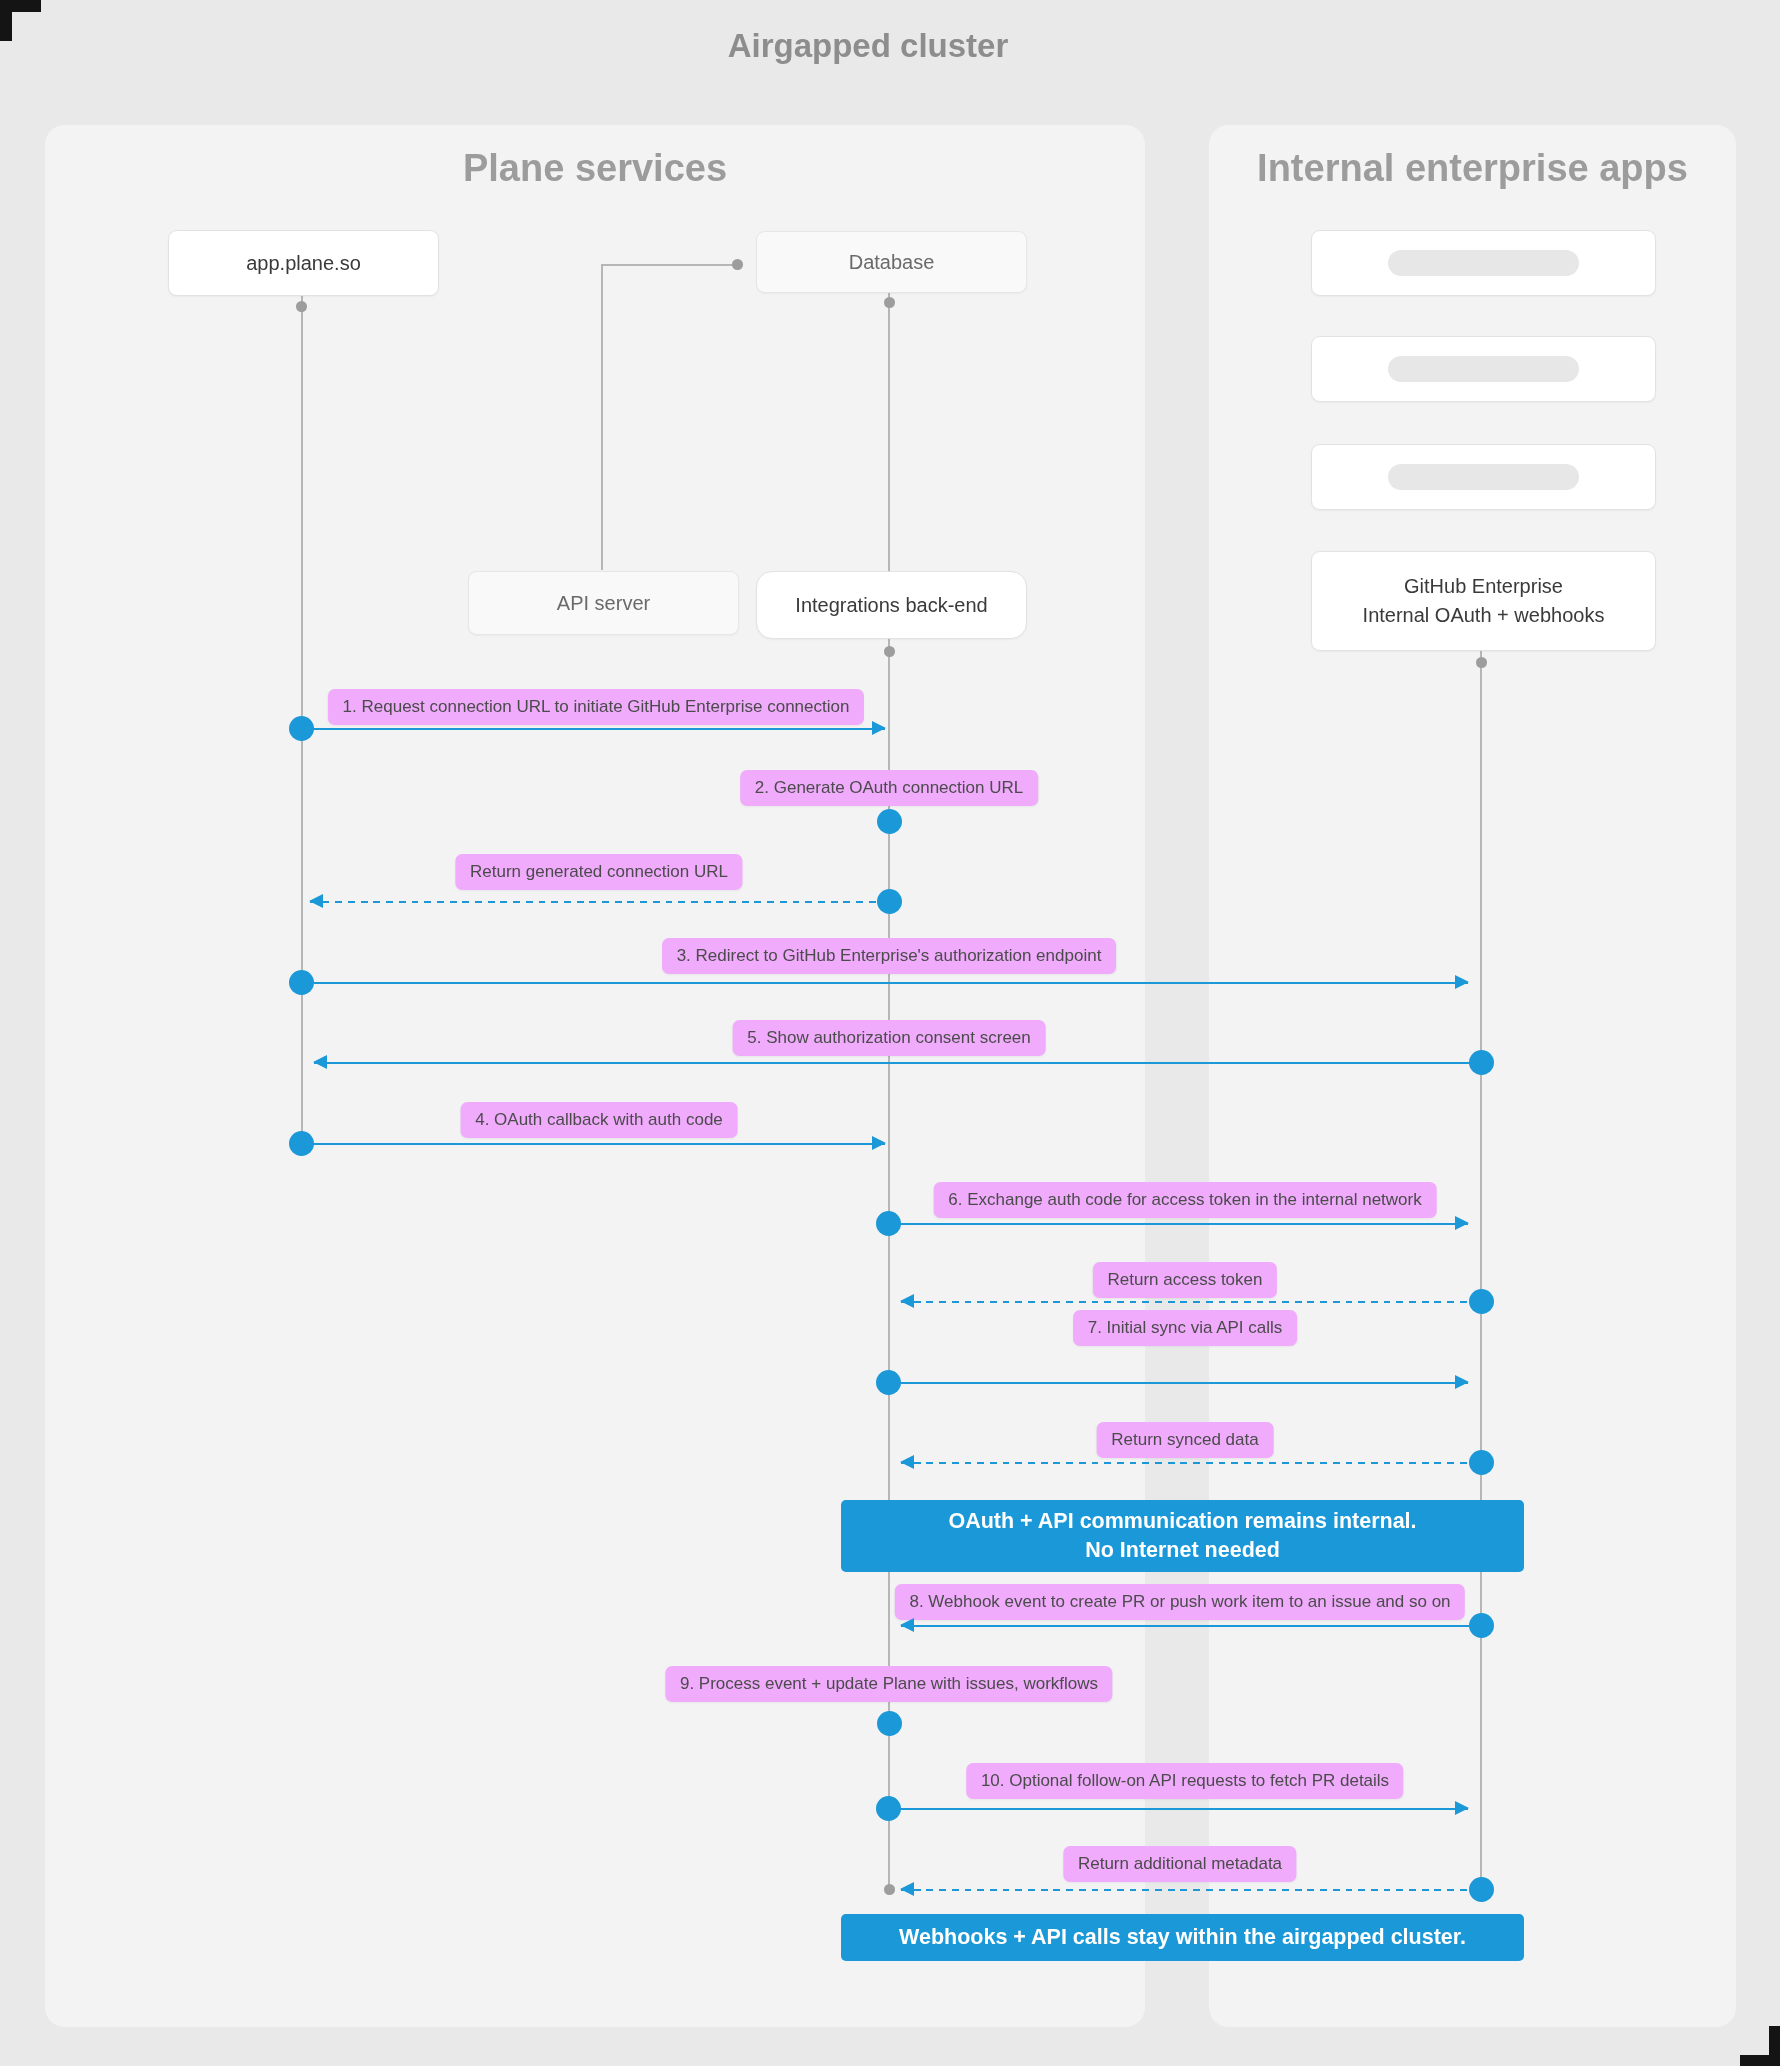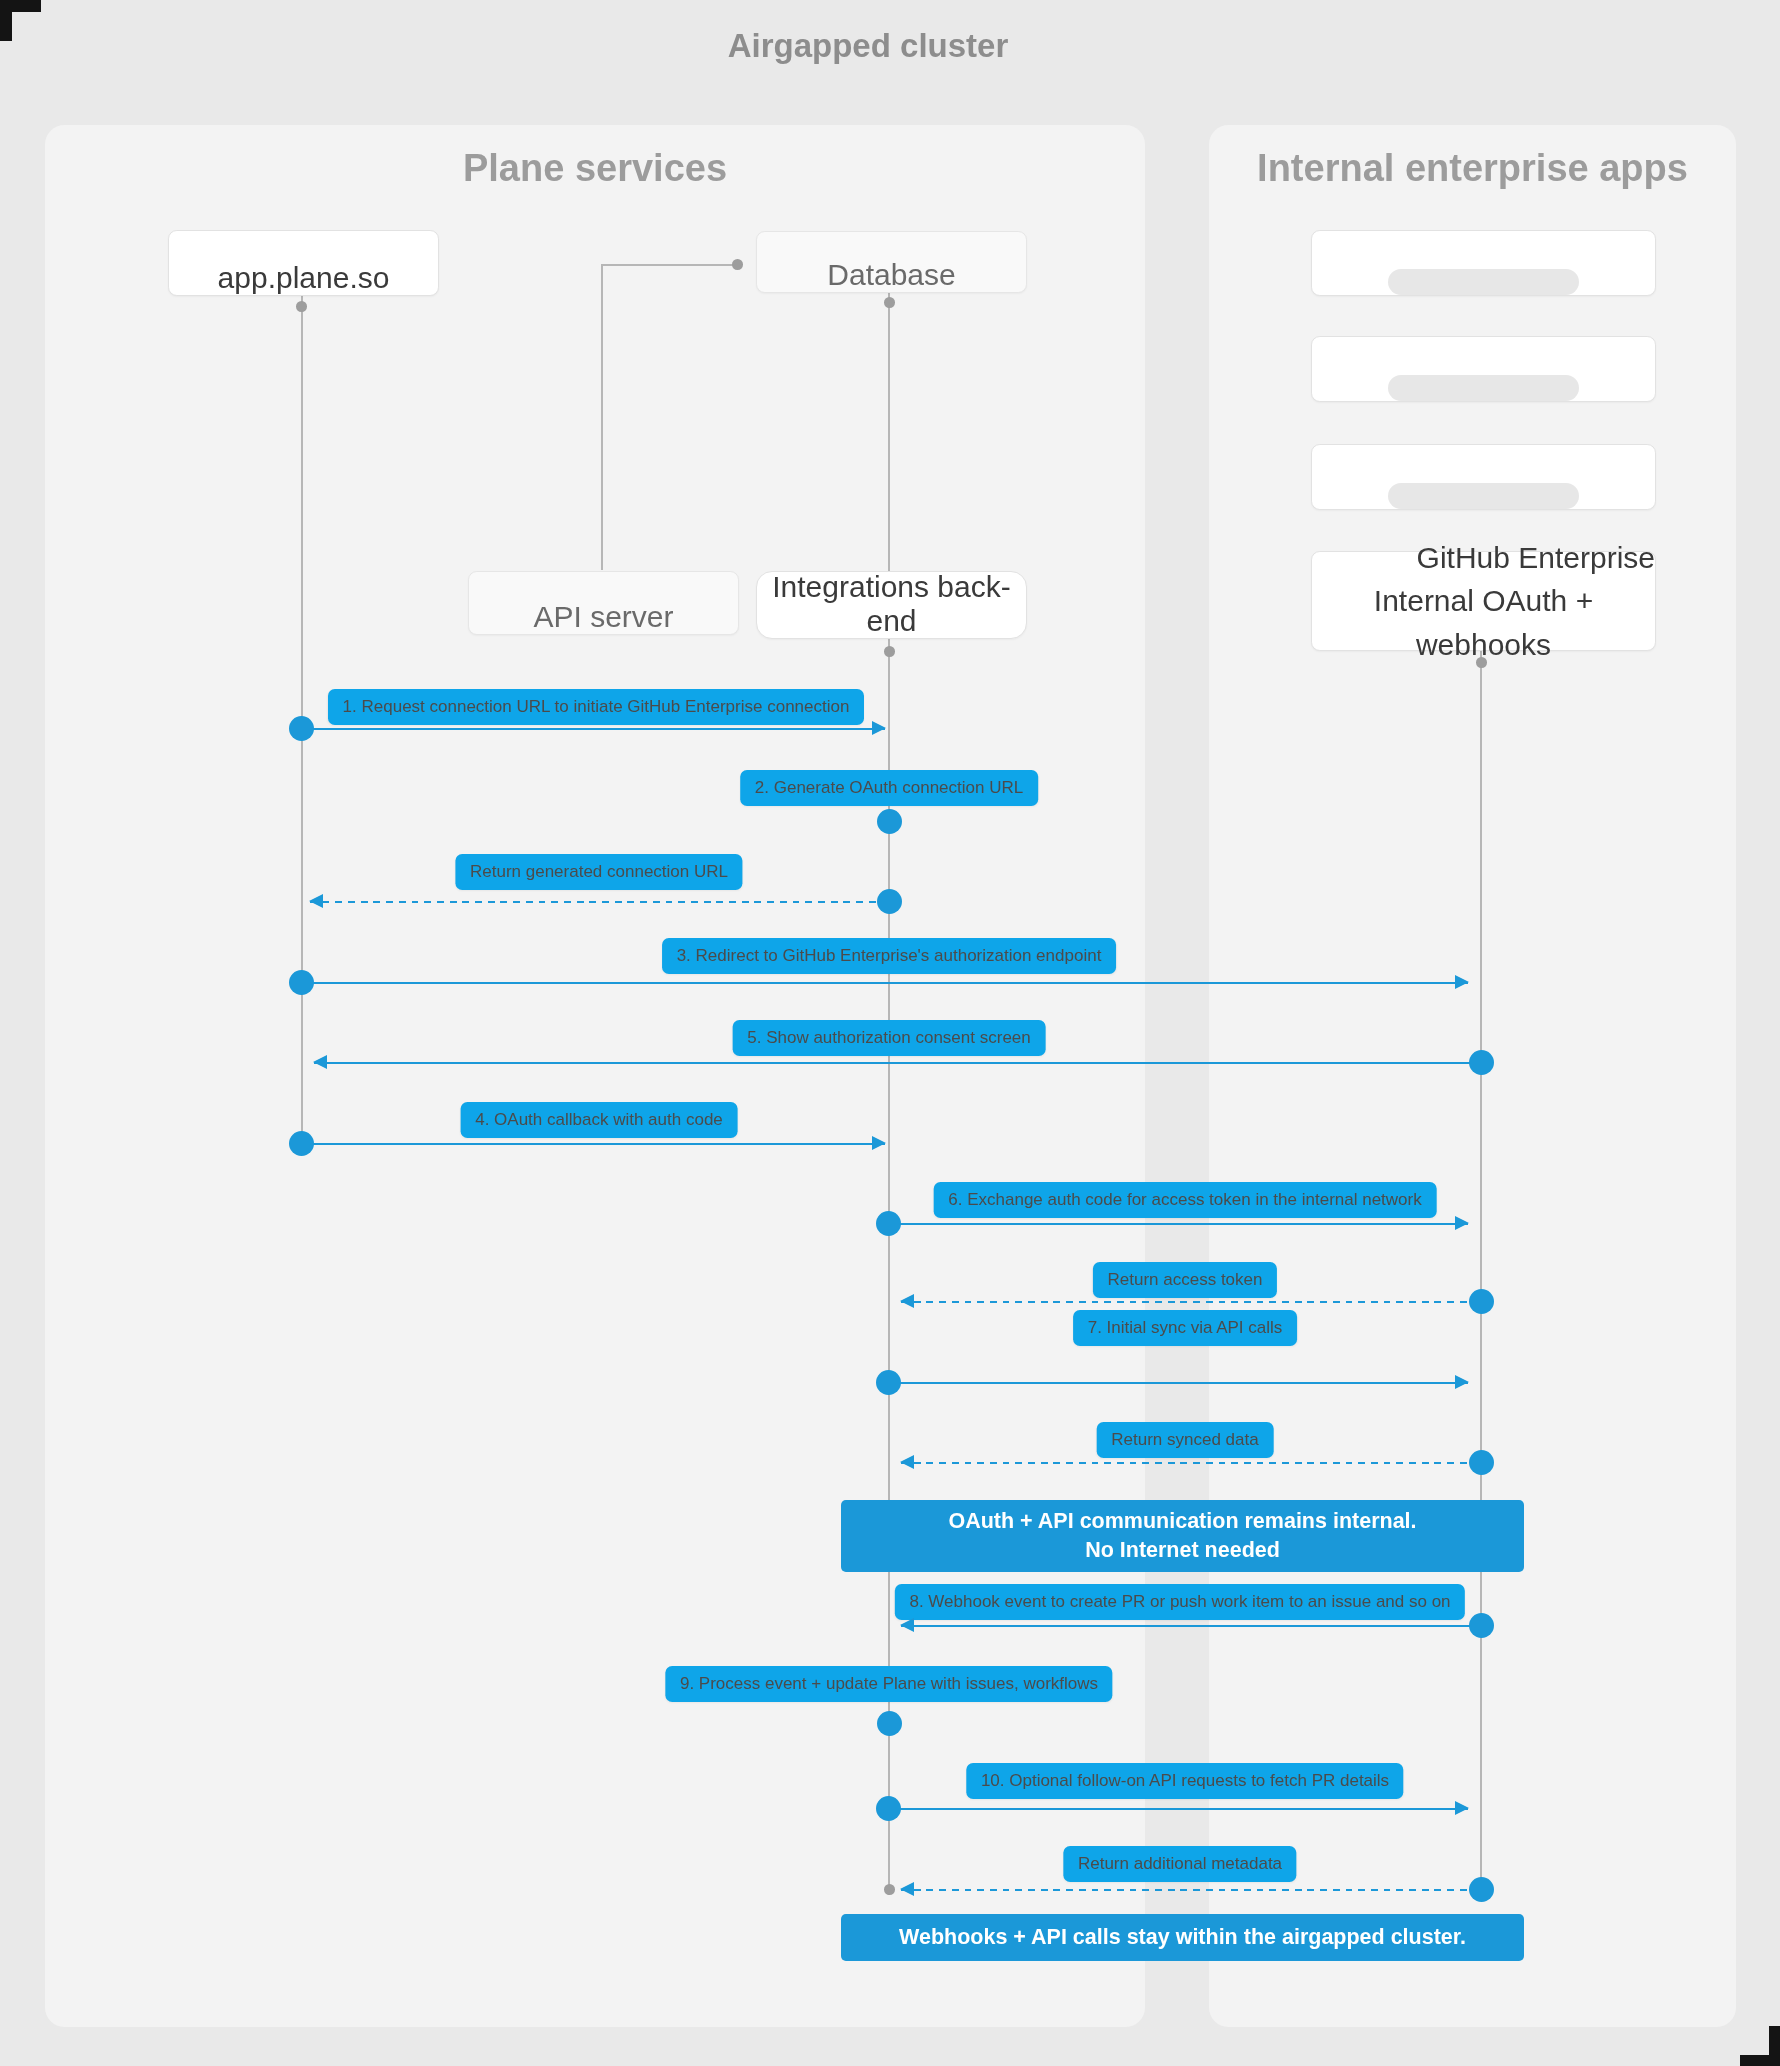--- a/index.html
+++ b/index.html
@@ -28,30 +28,30 @@
     font-size:38px;font-weight:bold;color:#9c9c9c;
   }
 
   .lifeline{position:absolute;width:2px;background:var(--line-gray);z-index:2;}
   .gline-v{position:absolute;width:2px;background:var(--line-gray);z-index:2;}
   .gline-h{position:absolute;height:2px;background:var(--line-gray);z-index:2;}
   .gdot{position:absolute;width:10.7px;height:10.7px;border-radius:50%;background:var(--dot-gray);z-index:3;}
 
   .node{
     position:absolute;background:#fff;border:1px solid #e2e2e2;border-radius:8.8px;
-    display:flex;align-items:flex-end;justify-content:center;
-    font-size:30px;color:#3a3a3a;z-index:4;box-shadow:0 1px 2px rgba(0,0,0,.04);
+    display:flex;align-items:center;justify-content:center;
+    font-size:20px;color:#3a3a3a;z-index:4;box-shadow:0 1px 2px rgba(0,0,0,.04);
     text-align:center;
   }
   .node.muted{background:#f9f9f9;color:#6a6a6a;border-color:#e6e6e6;}
   .node.multiline{flex-direction:column;line-height:1.45;}
   .skeleton-bar{width:191px;height:26px;border-radius:13.7px;background:#e7e7e7;}
 
   .msg-label{
-    position:absolute;transform:translateX(-50%);background:#0ea5e9;border-radius:6.8px;
+    position:absolute;transform:translateX(-50%);background:#f0abfc;border-radius:6.8px;
     padding:7.8px 14.6px;font-size:17px;color:#4b4b4b;white-space:nowrap;
     box-shadow:0 1px 2px rgba(0,0,0,.05);z-index:5;
   }
 
   .arrow{position:absolute;height:0;z-index:5;}
   .aline{position:absolute;left:0;right:0;top:-1.5px;height:2.9px;background:var(--blue);}
   .aline.dashed{background:repeating-linear-gradient(90deg,var(--blue) 0 6.8px,transparent 6.8px 12.7px);}
   .adot{position:absolute;width:25px;height:25px;border-radius:50%;background:var(--blue);top:-12.7px;}
   .adot.at-left{left:-12.7px;}
   .adot.at-right{right:-12.7px;}

